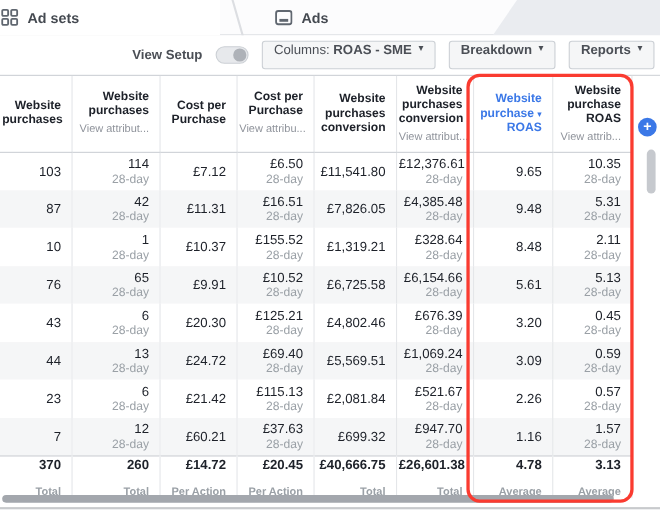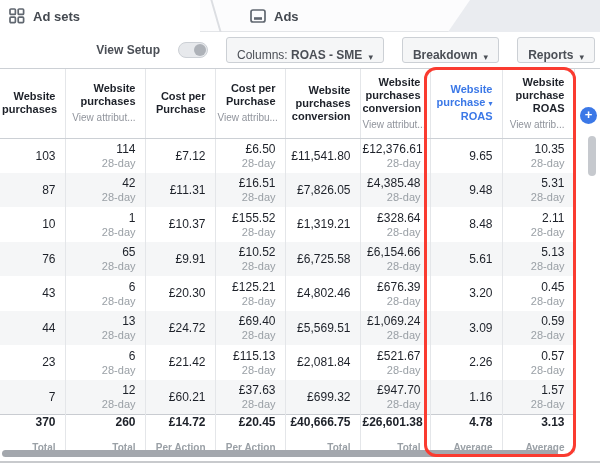--- a/index.html
+++ b/index.html
@@ -4,37 +4,37 @@
 <style>
   * { margin:0; padding:0; box-sizing:border-box; }
   html,body { background:#fff; }
   body { font-family:"Liberation Sans","DejaVu Sans",sans-serif; }
   .app { position:relative; width:600px; height:467px; background:#fff; overflow:hidden; }
 
   
   .tabbar { position:relative; height:32px; background:#fcfcfd; border-bottom:1px solid #e3e5e8; }
   .tab { position:absolute; top:0; height:32px; display:flex; align-items:center; gap:8px;
          font-size:13px; font-weight:bold; color:#444950; cursor:pointer; }
-  .tab-adsets { left:0; width:200px; padding-left:9px; background:#fff; }
+  .tab-adsets { left:0; width:200px; padding-left:1px; background:#fff; }
   .tab-ads { left:242px; width:180px; padding-left:8px; }
   .tab-divider { position:absolute; left:215px; top:0; width:2px; height:32px;
                  background:#dcdee2; transform:skewX(16deg); }
   .tab-right-bg { position:absolute; left:448px; top:0; width:152px; height:32px;
                   background:#eaecf0; clip-path:polygon(22px 0,100% 0,100% 100%,0 100%); }
   .tab .ticon { display:inline-flex; }
 
   
   .toolbar { height:36px; display:flex; align-items:center; justify-content:flex-end;
-             gap:18px; padding-right:5px; background:#fff; }
+             gap:12px; padding-right:5px; background:#fff; }
   .vs-label { font-size:12px; font-weight:bold; color:#4b4f56; }
   .toggle { position:relative; width:30px; height:16px; border-radius:9px; background:#e7e9ec;
             border:1px solid #ccd0d5; cursor:pointer; display:inline-block; }
   .toggle .knob { position:absolute; right:1px; top:1px; width:12px; height:12px;
                   border-radius:50%; background:#aeb2b8; }
-  .tbtn { display:inline-flex; align-items:flex-end; gap:6px; height:26px; padding:0 10px;
+  .tbtn { display:inline-flex; align-items:flex-start; gap:6px; height:26px; padding:0 10px;
           background:#f5f6f7; border:1px solid #ccd0d5; border-radius:3px;
           font-family:inherit; font-size:12px; color:#4b4f56; cursor:pointer; white-space:nowrap; }
   .tbtn b { font-weight:bold; }
   .caret { font-size:9px; color:#4b4f56; }
 
   
   .tablewrap { position:relative; height:399px; border-top:1px solid #ccd0d5; }
   table { border-collapse:collapse; table-layout:fixed; width:574px; }
   col.w1{width:65px} col.w2{width:80px} col.w3{width:70px} col.w4{width:70px}
   col.w5{width:75px} col.w6{width:70px} col.w7{width:72px} col.w8{width:72px}

